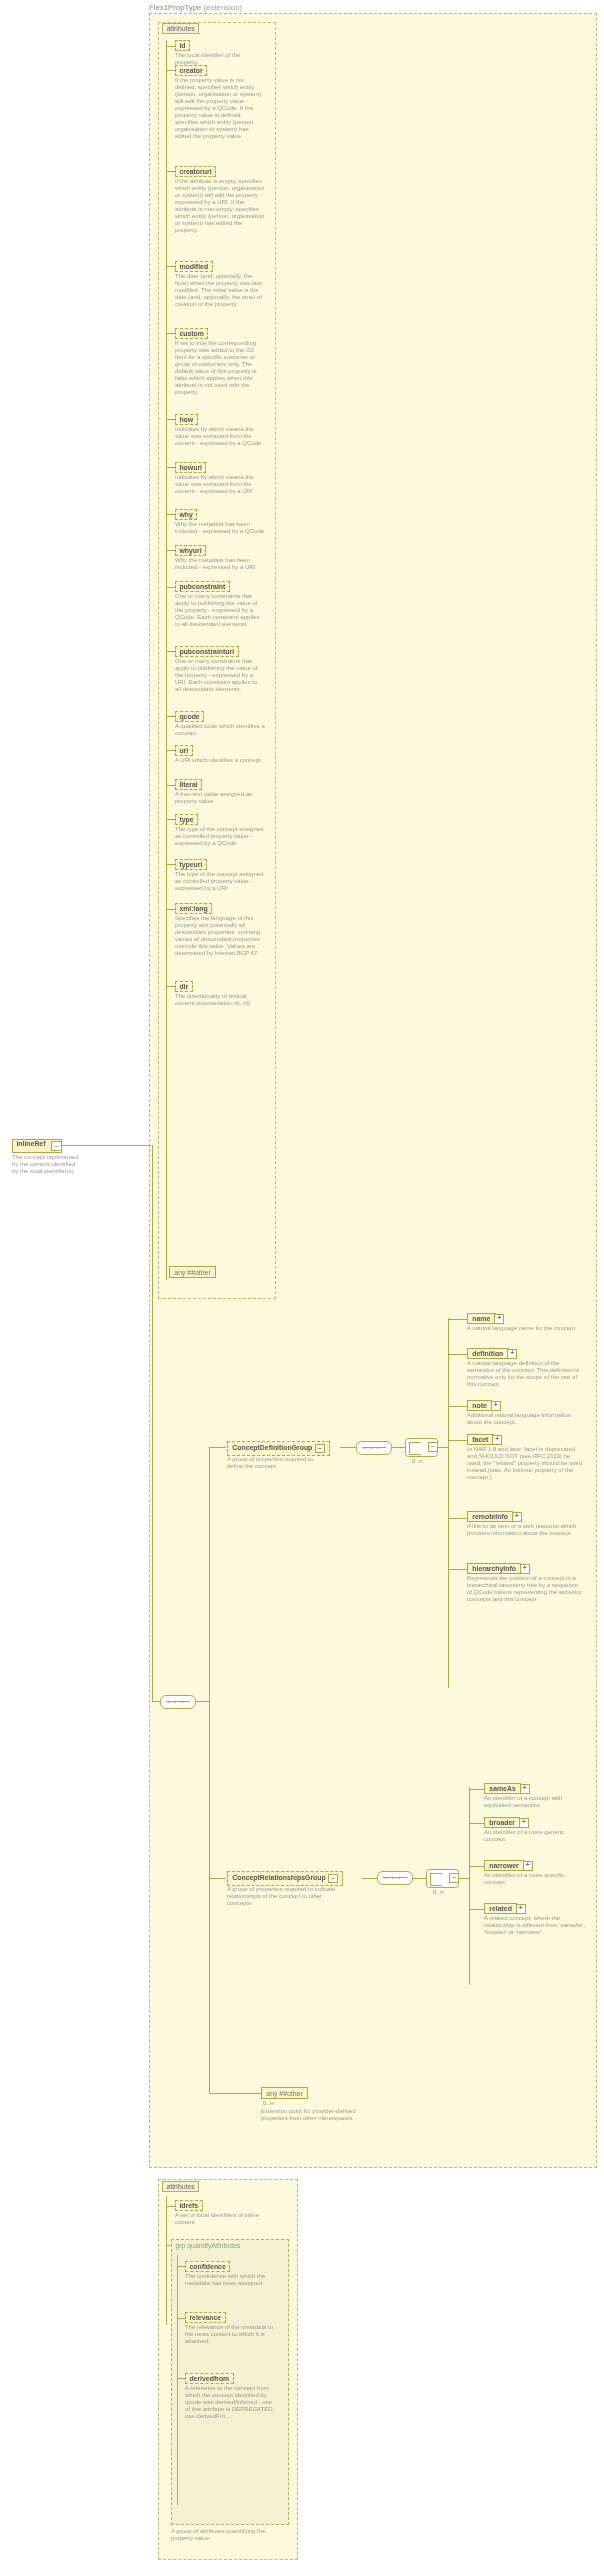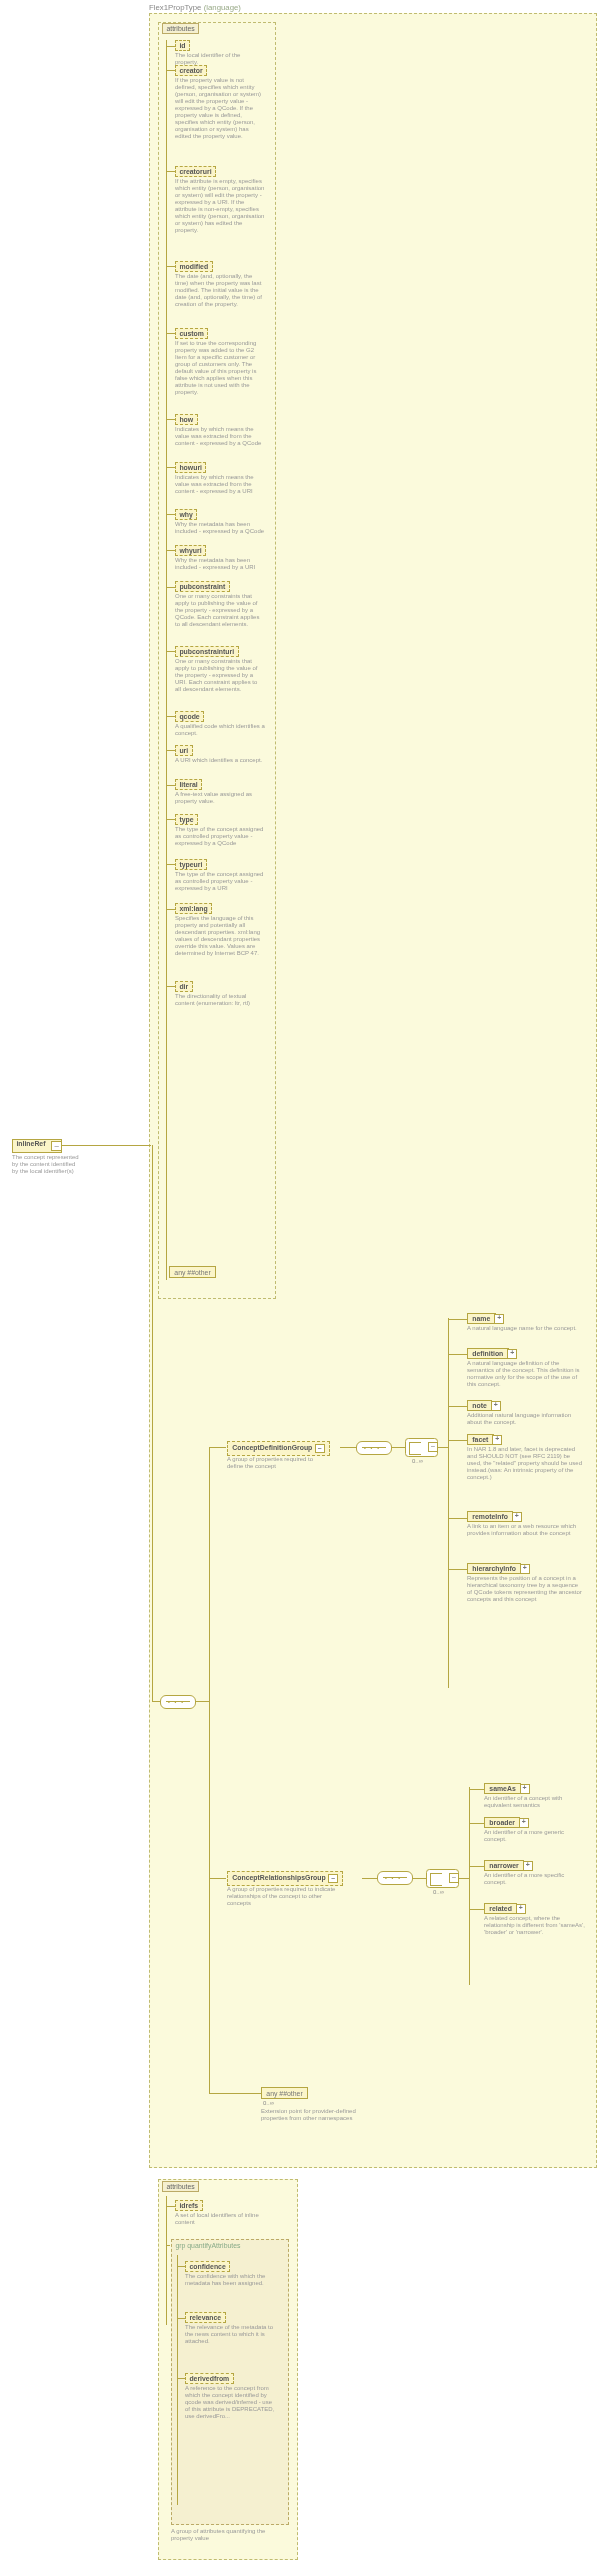--- a/index.html
+++ b/index.html
@@ -33,21 +33,21 @@
 .elem-box .plus{position:absolute;right:-9.5px;top:0;width:7.8px;height:7.8px;border:0.9px solid #b5a642;background:#fff;text-align:center;line-height:6.9px;font-size:6.9px;color:#777}
 .elem-desc{font-size:6px;color:#999;line-height:1.15;margin-top:1.7px}
 .any-box{position:absolute;border:0.9px solid #b5a642;background:#fbf5c9;padding:1.7px 4.3px;font-size:6.9px;color:#777}
 .quantify-box{position:absolute;border:0.9px dashed #bbaa66;background:#f5f0d0}
 .quantify-label{font-size:6.9px;color:#8a8;padding:1.7px 3.4px}
 </style>
 </head>
 <body>
 
 <div class="canvas">
-  <div class="flex1prop"><b>Flex1PropType</b> <span style="color:#9a8">(language)</span></div>
+  <div class="flex1prop"><b>Flex1PropType</b> <span style="color:#9a8">(extension)</span></div>
 
   <div class="section-box" style="left:149px;top:13px;width:446px;height:2153px"></div>
 
   <div class="root-box">
     <span class="lbl">inlineRef</span>
     <span class="plus">–</span>
   </div>
   <div class="root-desc">The concept represented by the content identified by the local identifier(s)</div>
   <div class="conn conn-h" style="left:61px;top:1145px;width:90px"></div>
 

